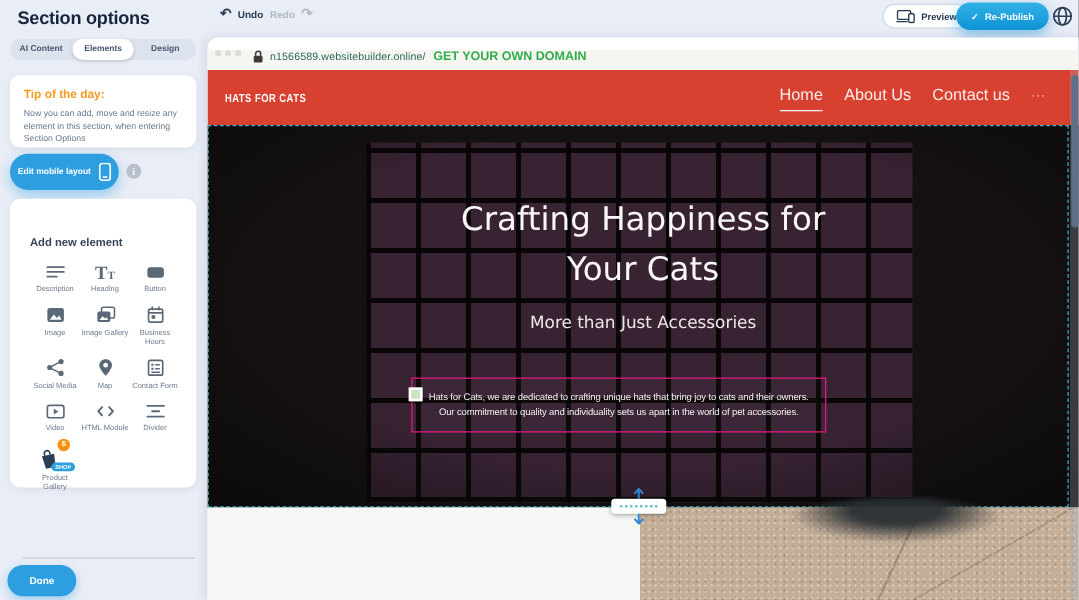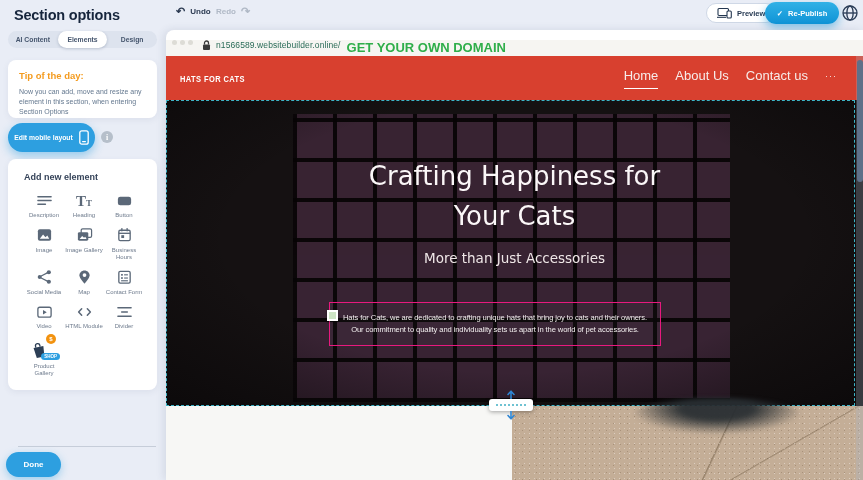--- a/index.html
+++ b/index.html
@@ -32,38 +32,38 @@
   .card { background:#fff; border-radius:8px; box-shadow:0 2px 6px rgba(60,80,120,.08); }
   .tip-card { left:8px; top:60px; width:149px; height:58px; padding:10px 11px; }
   .tip-title { font-size:9.5px; font-weight:bold; color:var(--tip-orange,#f49b1f); margin-bottom:6px; }
   .tip-body { font-size:7px; line-height:1.45; color:#64788f; }
   .edit-mobile-btn { left:8px; top:123px; width:87px; height:29px; border-radius:15px; background:var(--accent-blue,#2d9fe0);
     display:flex; align-items:center; justify-content:center; gap:6px; color:#fff; font-size:6.8px; font-weight:bold;
     box-shadow:0 4px 10px rgba(45,159,224,.45); cursor:pointer; }
   .info-btn { left:101px; top:131px; width:12px; height:12px; border-radius:50%; background:#b6bfca; color:#fff;
     font-size:8px; font-weight:bold; display:flex; align-items:center; justify-content:center; font-family:"Liberation Serif",serif; cursor:pointer; }
   .add-card { left:8px; top:159px; width:149px; height:231px; padding:13px 0 0 16px; }
-  .add-title { font-size:9px; font-weight:bold; color:#36445a; margin-bottom:10px; }
+  .add-title { font-size:9px; font-weight:bold; color:#36445a; margin-bottom:10px;margin-top:17px; }
   .el-grid { display:grid; grid-template-columns:repeat(3,40px); column-gap:0; row-gap:7px; }
   .el-item { width:40px; display:flex; flex-direction:column; align-items:center; cursor:pointer; }
   .el-item .ic { height:17px; display:flex; align-items:center; justify-content:center; }
   .el-item .lbl { margin-top:3px; font-size:6px; line-height:1.25; color:#6d7a8c; text-align:center; }
   .sb-divider { left:18px; top:446px; width:138px; height:1px; background:#c6cdd9; }
   .done-btn { left:6px; top:452px; width:55px; height:25px; border-radius:13px; background:var(--accent-blue,#2d9fe0);
     color:#fff; font-size:8px; font-weight:bold; display:flex; align-items:center; justify-content:center;
     box-shadow:0 3px 8px rgba(45,159,224,.4); cursor:pointer; }
 
   
   .preview { left:166px; top:30px; width:697px; height:450px; background:#fff; border-radius:8px 0 0 0; overflow:hidden;
     box-shadow:-2px 0 8px rgba(40,60,90,.12); }
   .browser-bar { position:absolute; left:0; top:0; width:100%; height:26px; background:#f6f5f2; display:flex; align-items:flex-start; padding-left:6px;margin-top:10px; }
   .dot { width:5px; height:5px; border-radius:50%; background:#dddcd6; margin-right:3px; }
   .lock { margin:0 5px 0 6px; }
   .url-text { font-size:8.5px; color:var(--url-green,#2a6b57); letter-spacing:0.1px; }
-  .cta-text { font-size:13px; font-weight:bold; color:var(--cta-green,#2fae4a); margin-left:6px; cursor:pointer; }
+  .cta-text { font-size:10px; font-weight:bold; color:var(--cta-green,#2fae4a); margin-left:6px; cursor:pointer; }
 
   .site-header { position:absolute; left:0; top:26px; width:100%; height:44px; background:var(--site-red,#d8402f);
     display:flex; align-items:center; justify-content:space-between; padding:0 26px 0 14px; }
   .site-logo { color:#fff; font-size:7.5px; font-weight:bold; letter-spacing:0.4px; transform:scaleY(1.25); cursor:pointer; }
   .site-nav { display:flex; align-items:center; gap:17px; }
   .nav-link { color:#f7ecea; font-size:13px; cursor:pointer; padding-bottom:5px; border-bottom:1.5px solid transparent; }
   .nav-link.active { border-bottom-color:#fff; }
   .nav-more { color:#f7ecea; font-size:9px; letter-spacing:1px; cursor:pointer; padding-bottom:4px; }
 
   .hero { position:absolute; left:0; top:70px; width:100%; height:306px; background:#151112; overflow:hidden; }

